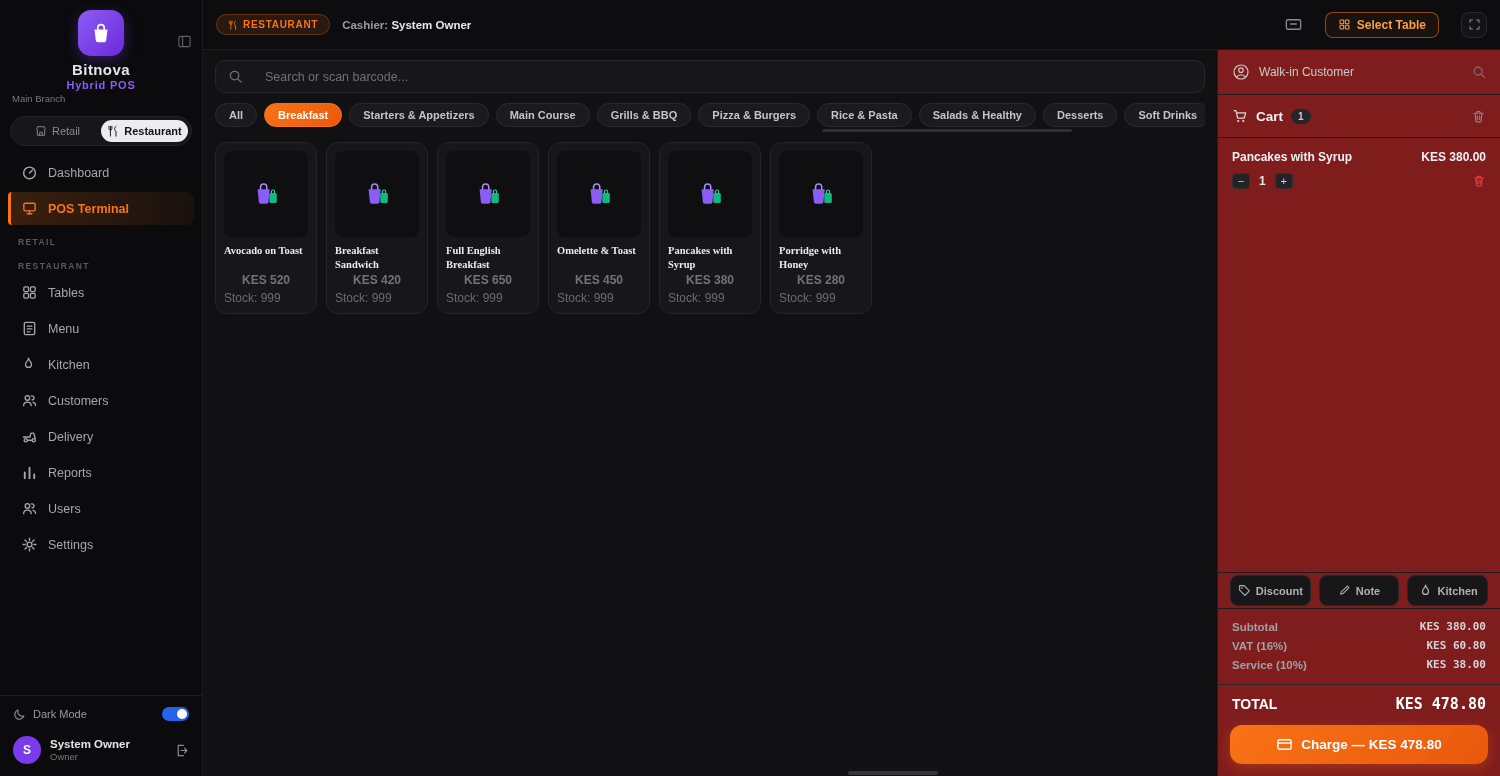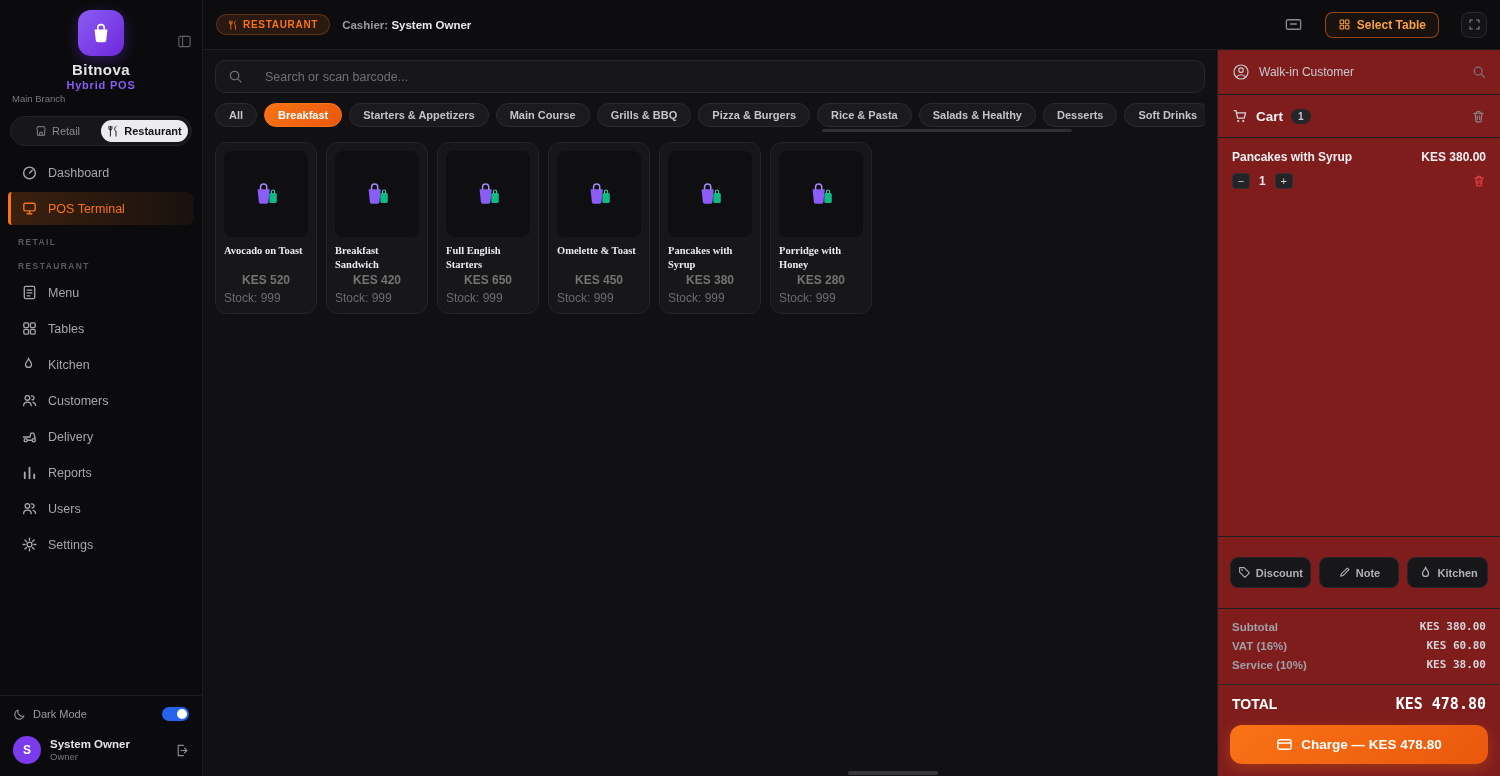--- a/index.html
+++ b/index.html
@@ -18,21 +18,21 @@
   .logo-box { width:46px; height:46px; margin:0 auto; background:linear-gradient(135deg,#8b5cf6,#6d28d9); border-radius:13px; display:flex; align-items:center; justify-content:center; box-shadow:0 4px 14px rgba(124,58,237,.35); }
   .brand-name { text-align:center; font-weight:bold; font-size:15px; margin-top:5px; letter-spacing:.4px; }
   .brand-sub { text-align:center; color:#8b5cf6; font-size:11px; font-weight:bold; letter-spacing:.8px; margin-top:1px; }
   .branch { font-size:9.5px; color:#77777d; margin-top:2px; }
   .mode-switch { margin:10px 10px 2px; background:#17171a; border:1px solid #242428; border-radius:999px; display:flex; padding:3px; }
   .mode-pill { flex:1; display:flex; align-items:center; justify-content:center; gap:5px; font-size:11px; padding:5px 0; border-radius:999px; color:#8a8a90; cursor:pointer; }
   .mode-pill.active { background:#ececef; color:#141416; font-weight:bold; }
   .nav { padding:8px 8px 0; flex:0 0 auto; }
   .nav-item { display:flex; align-items:center; gap:10px; padding:8px 10px; border-radius:8px; color:#a6a6ac; font-size:12.5px; margin-bottom:3px; cursor:pointer; border-left:3px solid transparent; }
   .nav-item .nav-icon { width:17px; height:17px; flex:0 0 17px; }
-  .nav-item.active { background:linear-gradient(90deg, rgba(249,115,22,.20), rgba(249,115,22,.06)); color:#f97316; border-left:3px solid #f97316; font-weight:normal; border-radius:4px 8px 8px 4px; }
+  .nav-item.active { background:linear-gradient(90deg, rgba(249,115,22,.20), rgba(249,115,22,.06)); color:#f97316; border-left:3px solid #f97316; font-weight:bold; border-radius:4px 8px 8px 4px; }
   .nav-section { font-size:8.5px; letter-spacing:1.4px; color:#59595f; font-weight:bold; padding:9px 10px 5px; }
   .sidebar-foot { margin-top:auto; border-top:1px solid #1d1d21; padding:11px 13px 12px; }
   .darkmode-row { display:flex; align-items:center; gap:7px; color:#9a9aa0; font-size:11px; }
   .toggle { margin-left:auto; width:27px; height:14px; background:#2563eb; border-radius:999px; position:relative; cursor:pointer; }
   .toggle::after { content:""; position:absolute; right:2px; top:2px; width:10px; height:10px; background:#fff; border-radius:50%; }
   .user-row { display:flex; align-items:center; gap:9px; margin-top:15px; }
   .avatar { width:28px; height:28px; border-radius:50%; background:#7c3aed; color:#fff; font-weight:bold; font-size:12px; display:flex; align-items:center; justify-content:center; }
   .user-name { font-size:11.5px; font-weight:bold; }
   .user-role { font-size:9.5px; color:#77777d; margin-top:1px; }
   .logout { margin-left:auto; color:#8a8a90; cursor:pointer; }
@@ -75,21 +75,21 @@
   .cart-title { font-weight:bold; font-size:13.5px; color:#f2f2f4; }
   .count-badge { background:#26262a; color:#c9c9ce; font-size:10px; font-weight:bold; border-radius:999px; padding:2px 7px; }
   .cart-head .htrash { margin-left:auto; color:#8a8a90; cursor:pointer; }
   .cart-items { flex:1; overflow:hidden; padding:12px 14px; }
   .cart-item { margin-bottom:12px; }
   .cart-item-top { display:flex; justify-content:space-between; font-size:12px; font-weight:bold; color:#f0f0f2; }
   .stepper { display:flex; align-items:center; gap:9px; margin-top:9px; }
   .step-btn { width:18px; height:16px; background:#232327; border:1px solid #2f2f34; border-radius:4px; color:#d4d4d8; font-size:11px; line-height:1; display:flex; align-items:center; justify-content:center; cursor:pointer; font-family:inherit; }
   .qty { font-size:12px; font-weight:bold; }
   .item-trash { margin-left:auto; color:#ef4444; cursor:pointer; }
-  .cart-actions { display:flex; gap:8px; padding:20px 12px; border-top:1px solid #1d1d21; }
+  .cart-actions { display:flex; gap:8px; padding:2px 12px; border-top:1px solid #1d1d21; }
   .action-btn { flex:1; display:flex; align-items:center; justify-content:center; gap:5px; background:#17171a; border:1px solid #27272b; border-radius:8px; color:#b0b0b6; font-size:11px; font-weight:600; padding:7px 0; cursor:pointer; font-family:inherit; }
   .summary { padding:8px 14px 4px; border-top:1px solid #1d1d21; }
   .sum-row { display:flex; justify-content:space-between; align-items:center; font-size:11.5px; color:#a0a0a6; padding:3px 0;font-weight:bold; }
   .sum-val { font-family:"DejaVu Sans Mono", monospace; color:#d4d4d8; font-size:11px; }
   .total-row { display:flex; justify-content:space-between; align-items:center; padding:10px 14px 8px; border-top:1px solid #2a2a2e; margin-top:6px; }
   .total-label { font-weight:bold; font-size:14px; color:#fff; }
   .total-val { font-family:"DejaVu Sans Mono", monospace; font-weight:bold; font-size:15px; color:#fff;margin-left:8px; }
   .charge-btn { margin:4px 12px 12px; background:linear-gradient(135deg,#f97316,#ea580c); border:none; border-radius:12px; color:#fff; font-weight:bold; font-size:13.5px; padding:11px 0; display:flex; align-items:center; justify-content:center; gap:8px; cursor:pointer; font-family:inherit; box-shadow:0 4px 14px rgba(249,115,22,.3); }
 
   .page-scrollbar { position:absolute; bottom:1px; left:645px; width:90px; height:4px; background:#35353a; border-radius:2px; cursor:pointer; }
@@ -153,36 +153,36 @@
             <path d="M6.5 14.5h5M9 11.5v3" fill="none" stroke="currentColor" stroke-width="1.5" stroke-linecap="round"></path>
           </svg>
         </span>
     <span class="nav-label">POS Terminal</span>
   </div>
       <div class="nav-section">RETAIL</div>
       <div class="nav-section">RESTAURANT</div>
   <div class="nav-item">
     <span class="nav-icon">
           <svg width="17" height="17" viewBox="0 0 18 18">
-            <rect x="3.5" y="2.5" width="11" height="13" rx="1.5" fill="none" stroke="currentColor" stroke-width="1.4"></rect>
-            <path d="M6.5 6.5h5M6.5 9.5h5M6.5 12.5h3" fill="none" stroke="currentColor" stroke-width="1.3" stroke-linecap="round"></path>
-          </svg>
-        </span>
-    <span class="nav-label">Menu</span>
-  </div>
-  <div class="nav-item">
-    <span class="nav-icon">
-          <svg width="17" height="17" viewBox="0 0 18 18">
             <rect x="3" y="3" width="5" height="5" rx="1.2" fill="none" stroke="currentColor" stroke-width="1.4"></rect>
             <rect x="10" y="3" width="5" height="5" rx="1.2" fill="none" stroke="currentColor" stroke-width="1.4"></rect>
             <rect x="3" y="10" width="5" height="5" rx="1.2" fill="none" stroke="currentColor" stroke-width="1.4"></rect>
             <rect x="10" y="10" width="5" height="5" rx="1.2" fill="none" stroke="currentColor" stroke-width="1.4"></rect>
           </svg>
         </span>
     <span class="nav-label">Tables</span>
+  </div>
+  <div class="nav-item">
+    <span class="nav-icon">
+          <svg width="17" height="17" viewBox="0 0 18 18">
+            <rect x="3.5" y="2.5" width="11" height="13" rx="1.5" fill="none" stroke="currentColor" stroke-width="1.4"></rect>
+            <path d="M6.5 6.5h5M6.5 9.5h5M6.5 12.5h3" fill="none" stroke="currentColor" stroke-width="1.3" stroke-linecap="round"></path>
+          </svg>
+        </span>
+    <span class="nav-label">Menu</span>
   </div>
   <div class="nav-item">
     <span class="nav-icon">
           <svg width="15" height="15" viewBox="0 0 18 18">
             <path d="M9 2.5c.4 2.8-3.6 4.4-3.6 7.6a3.6 3.6 0 0 0 7.2 0C12.6 7.3 10 6.2 9 2.5z" fill="none" stroke="currentColor" stroke-width="1.5" stroke-linejoin="round"></path>
           </svg>
         </span>
     <span class="nav-label">Kitchen</span>
   </div>
   <div class="nav-item">
@@ -367,21 +367,21 @@
     <div class="card-img">
       <span>
                 <svg width="30" height="30" viewBox="0 0 32 32">
                   <path d="M7 11h13l-1.4 13.6a2 2 0 0 1-2 1.9h-6.2a2 2 0 0 1-2-1.9z" fill="#8b5cf6"></path>
                   <path d="M10.2 11V8.6a3.3 3.3 0 0 1 6.6 0V11" fill="none" stroke="#a78bfa" stroke-width="1.6" stroke-linecap="round"></path>
                   <rect x="19.5" y="15" width="8" height="10.5" rx="1.6" fill="#10b981"></rect>
                   <path d="M21.8 15v-1.6a1.7 1.7 0 0 1 3.4 0V15" fill="none" stroke="#34d399" stroke-width="1.2" stroke-linecap="round"></path>
                 </svg>
               </span>
     </div>
-    <div class="card-title">Full English Starters</div>
+    <div class="card-title">Full English Breakfast</div>
     <div class="card-price">KES 650</div>
     <div class="card-stock">Stock: 999</div>
   </div>
   <div class="card">
     <div class="card-img">
       <span>
                 <svg width="30" height="30" viewBox="0 0 32 32">
                   <path d="M7 11h13l-1.4 13.6a2 2 0 0 1-2 1.9h-6.2a2 2 0 0 1-2-1.9z" fill="#8b5cf6"></path>
                   <path d="M10.2 11V8.6a3.3 3.3 0 0 1 6.6 0V11" fill="none" stroke="#a78bfa" stroke-width="1.6" stroke-linecap="round"></path>
                   <rect x="19.5" y="15" width="8" height="10.5" rx="1.6" fill="#10b981"></rect>

